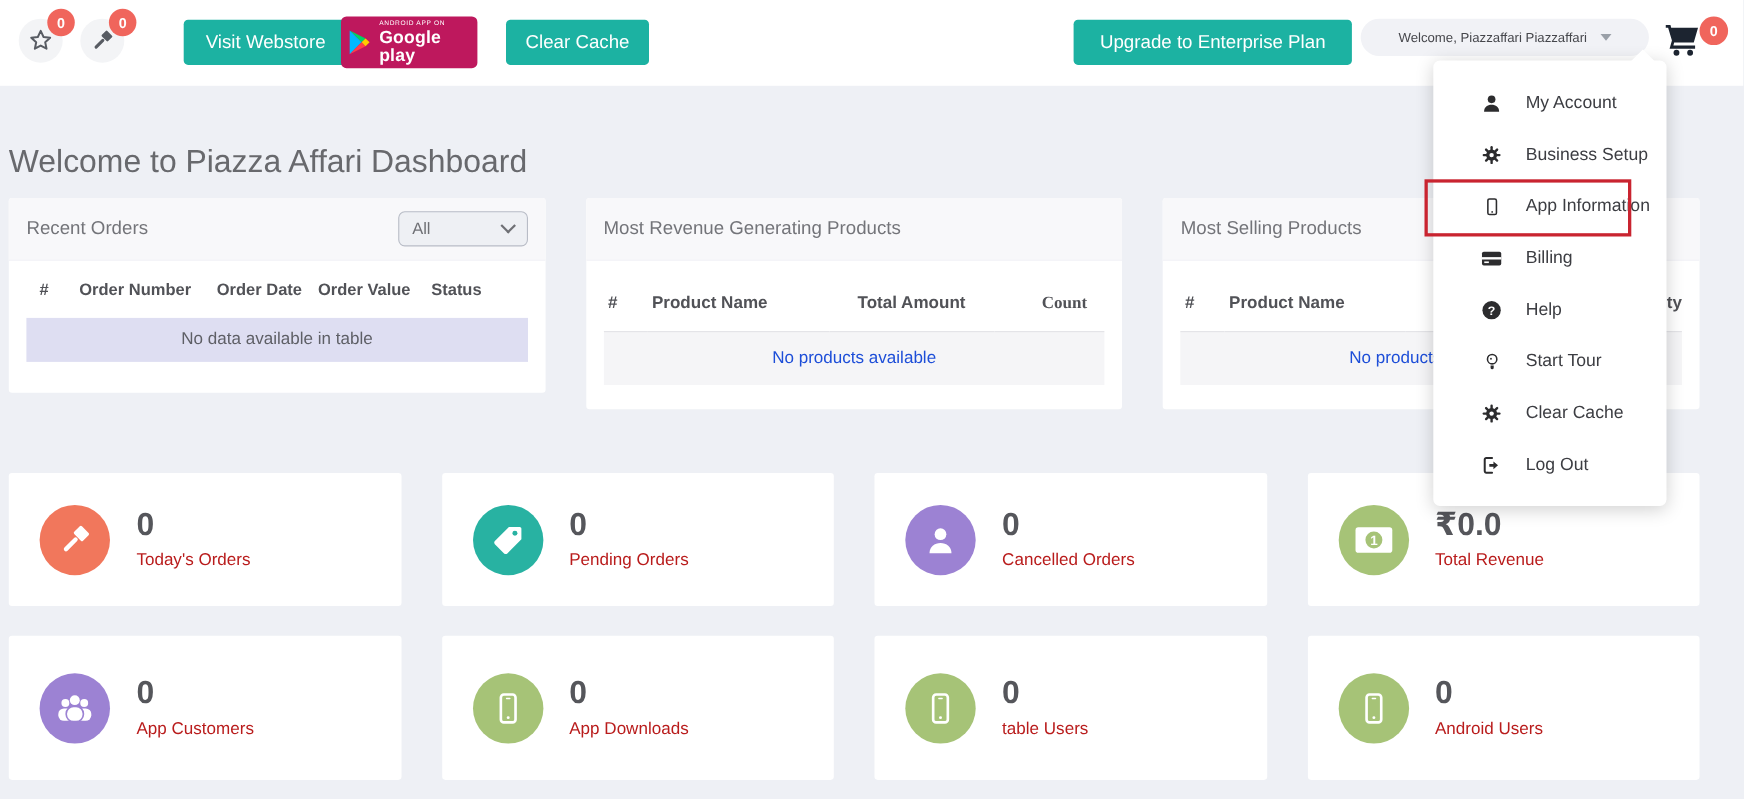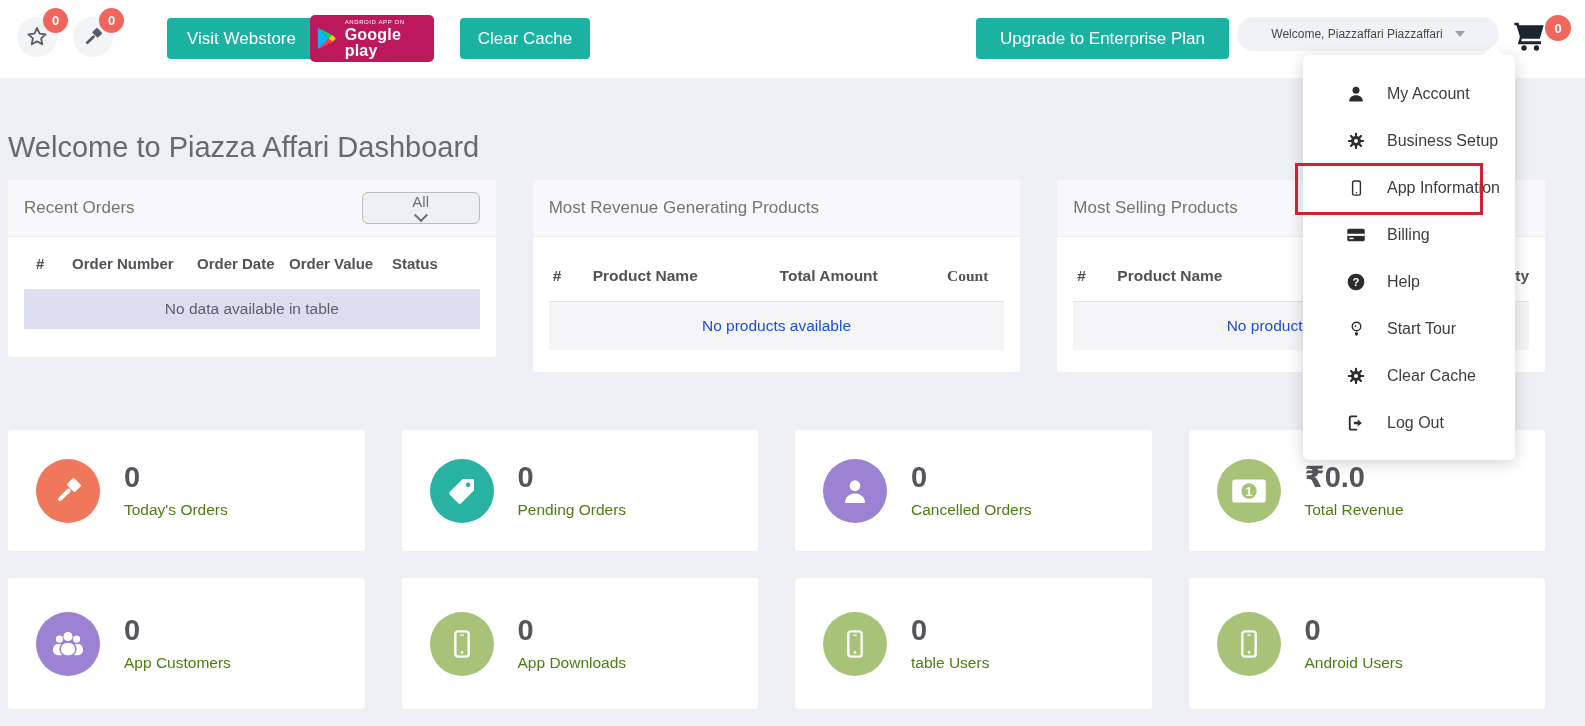--- a/index.html
+++ b/index.html
@@ -39,21 +39,21 @@
   
   .page-title { position:absolute; left:8px; top:131px; font-size:29px; color:#68696d; }
 
   .panels { position:absolute; left:8px; top:180px; width:1537px; display:flex; gap:37px; align-items:flex-start; }
   .panel { flex:1; background:#fff; border-radius:3px; min-width:0; }
   .panel-hd { background:#f8f8fa; height:57px; padding:0 16px; display:flex; align-items:center;
               justify-content:space-between; border-bottom:1px solid #ededf2; border-radius:3px 3px 0 0; }
   .panel-title { color:#737479; font-size:17px; }
   .select-box { width:118px; height:32px; background:#eef0f4; border:1px solid #b8bcc6; border-radius:6px;
                 display:flex; align-items:center; justify-content:space-between; padding:0 12px; cursor:pointer;
-                color:#6f7075; font-size:15px;flex-direction:column; }
+                color:#6f7075; font-size:15px; }
   .chev { width:10px; height:10px; border-right:2px solid #6f7075; border-bottom:2px solid #6f7075;
           transform:rotate(45deg) translate(-2px,-2px); }
 
   .orders-body { padding:6px 16px 28px; }
   table { width:100%; border-collapse:collapse; table-layout:fixed; }
   .orders-tbl th { color:#515257; font-weight:bold; font-size:15px; text-align:left; vertical-align:bottom;
                    padding:10px 4px 14px; line-height:1.45; }
   .orders-tbl .empty-row td { background:#dedef2; text-align:center; padding:11px 4px; font-size:15.5px; color:#5e5f66; }
 
   .prod-body { padding:0 16px 22px; }
@@ -66,21 +66,21 @@
 
   
   .cards-row { position:absolute; left:8px; width:1537px; display:flex; gap:37px; }
   .row1 { top:430px; } .row2 { top:578px; }
   .card { flex:1; background:#fff; border-radius:3px; height:121px; display:flex; align-items:center;
           padding-left:28px; gap:24px; }
   .row2 .card { height:131px; }
   .stat-circle { width:64px; height:64px; border-radius:50%; display:flex; align-items:center;
                  justify-content:center; flex-shrink:0; }
   .stat-value { font-size:29px; font-weight:bold; color:#55565b; line-height:1.1; }
-  .stat-label { font-size:15.5px; color:#4d7c0f; margin-top:7px; }
+  .stat-label { font-size:15.5px; color:#b91c1c; margin-top:7px; }
 </style>
 </head>
 <body>
 
 <div class="stage">
 
   <div class="topbar">
     <div class="icon-circle" style="left:17px; top:17px;">
       <svg width="24" height="24" viewBox="0 0 24 24">
           <path d="M12 3l2.6 5.6 6 .7-4.5 4.1 1.2 5.9L12 16.4 6.7 19.3l1.2-5.9L3.4 9.3l6-.7z" fill="none" stroke="#585c63" stroke-width="1.8" stroke-linejoin="round"></path>

